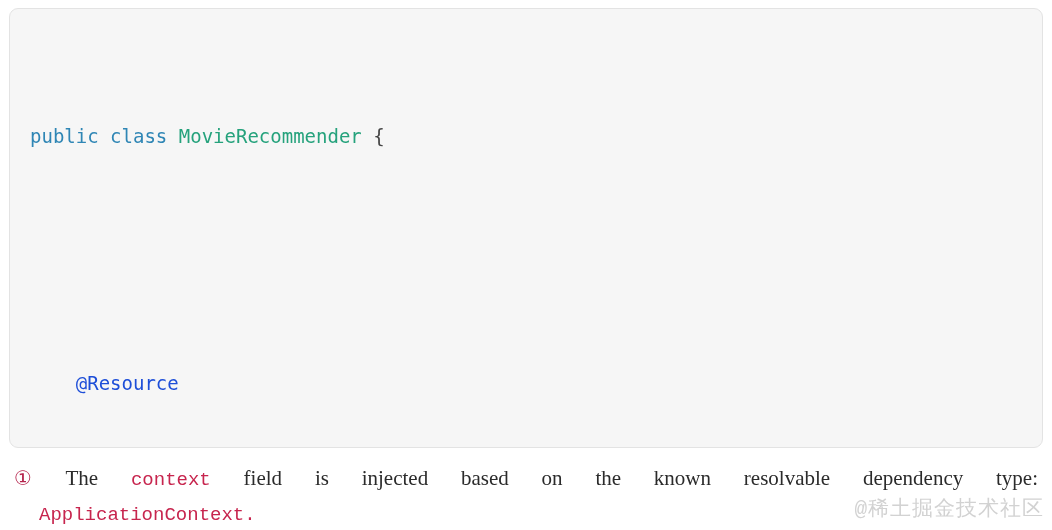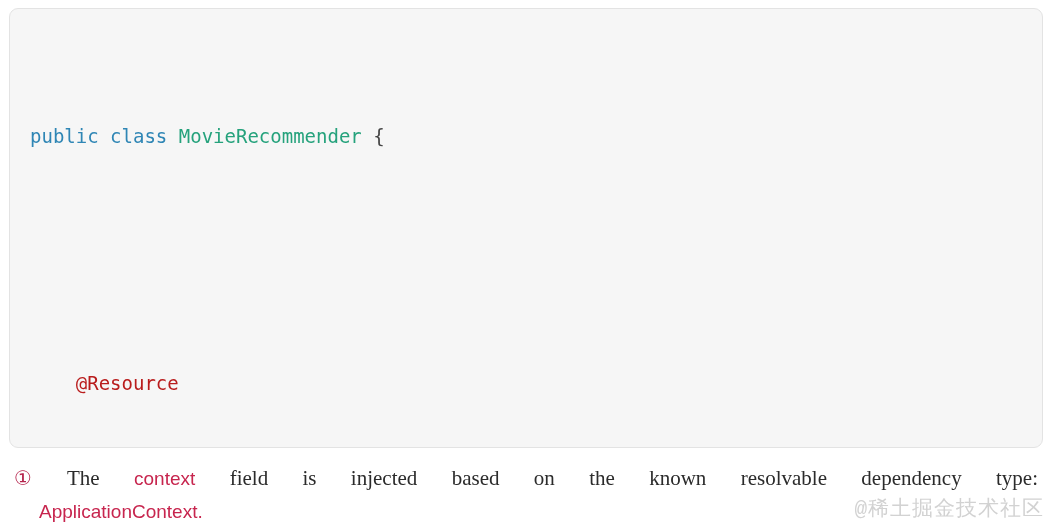--- a/index.html
+++ b/index.html
@@ -38,21 +38,21 @@
   }
   .code-line {
     height: 30.8px;
     white-space: pre;
   }
   .code-line.blank { }
 
   
   .tok-kw      { color: #2f86b5; }
   .tok-type    { color: #25a27c; }
-  .tok-ann     { color: #b91c1c; }
+  .tok-ann     { color: #1d4ed8; }
   .tok-punct   { color: #454545; }
 
   
   .footnote {
     position: absolute;
     left: 14px;
     top: 462px;
     width: 1024px;
     font-family: "Liberation Serif", "DejaVu Serif", serif;
     font-size: 21px;
@@ -73,21 +73,21 @@
   }
   .fn-line-1 {
     text-align: justify;
     text-align-last: justify;
   }
   .fn-line-2 {
     text-align: left;
     padding-left: 25px;
   }
   .inline-code {
-    font-family: Liberation Sans, sans-serif;
+    font-family: Liberation Mono, monospace;
     color: #c7254e;
     font-size: 19px;
   }
 
   
   .watermark {
     position: absolute;
     right: 8px;
     top: 494px;
     font-family: Liberation Mono, monospace;

